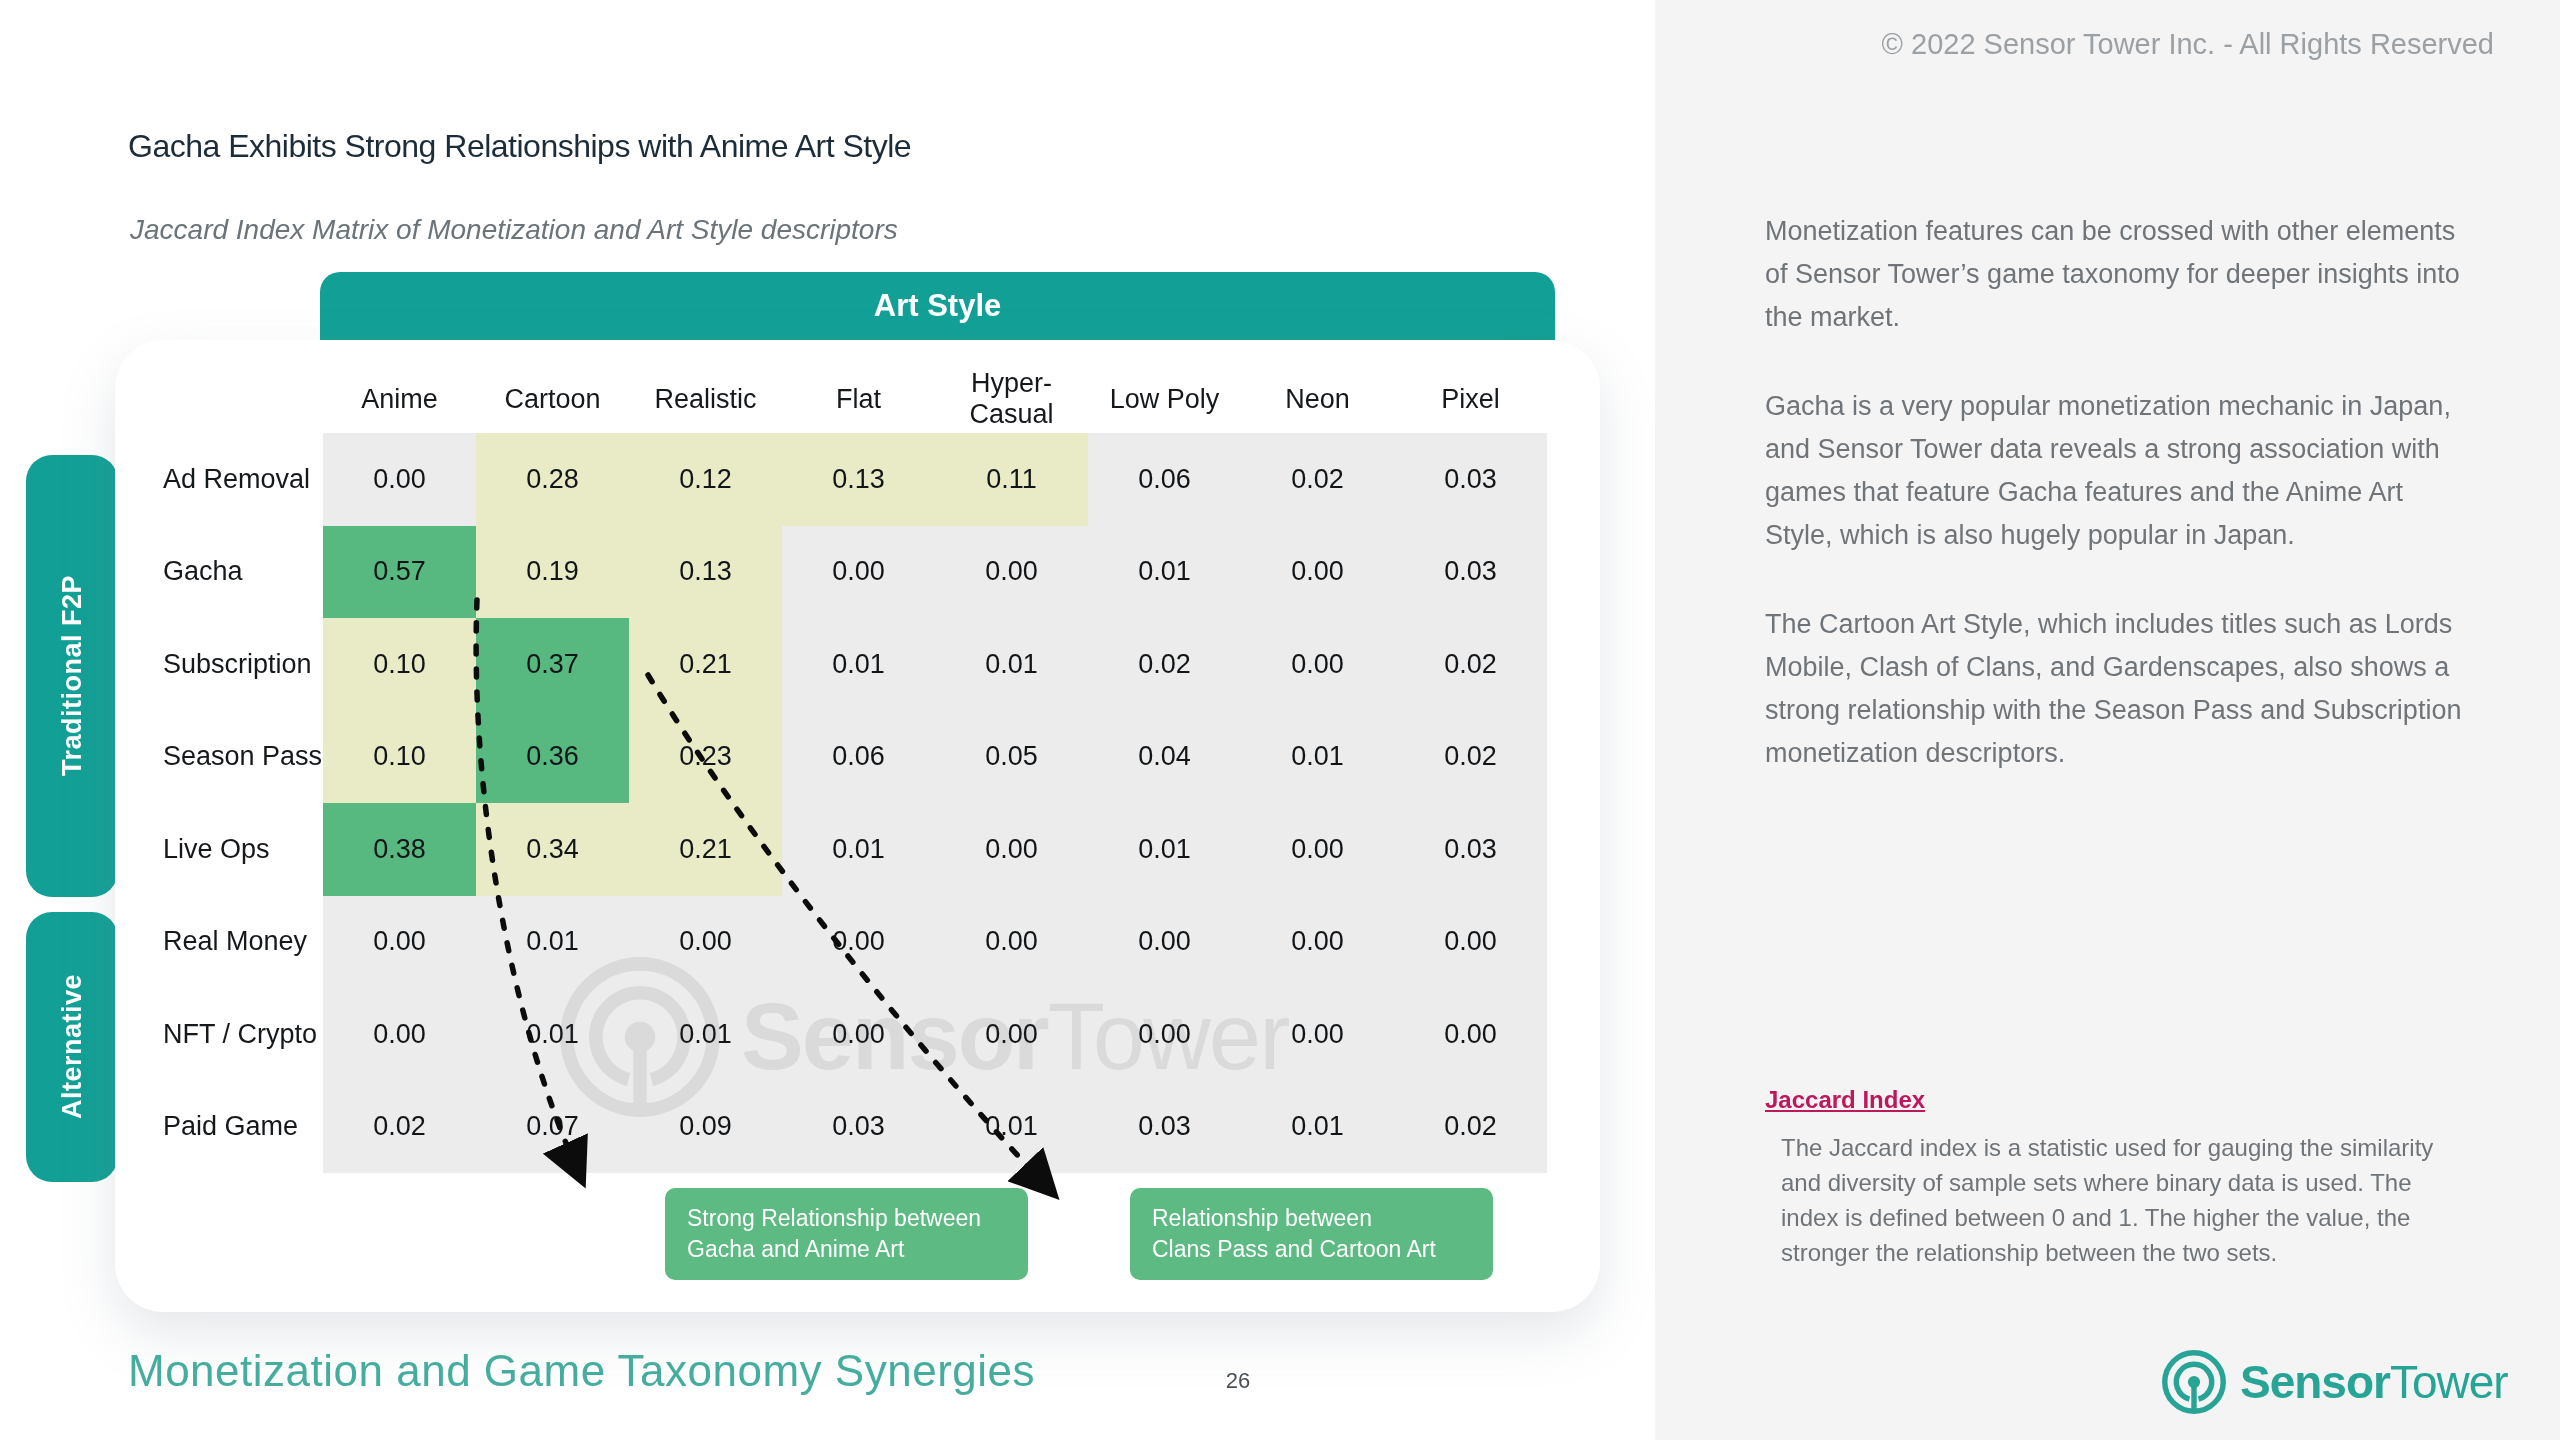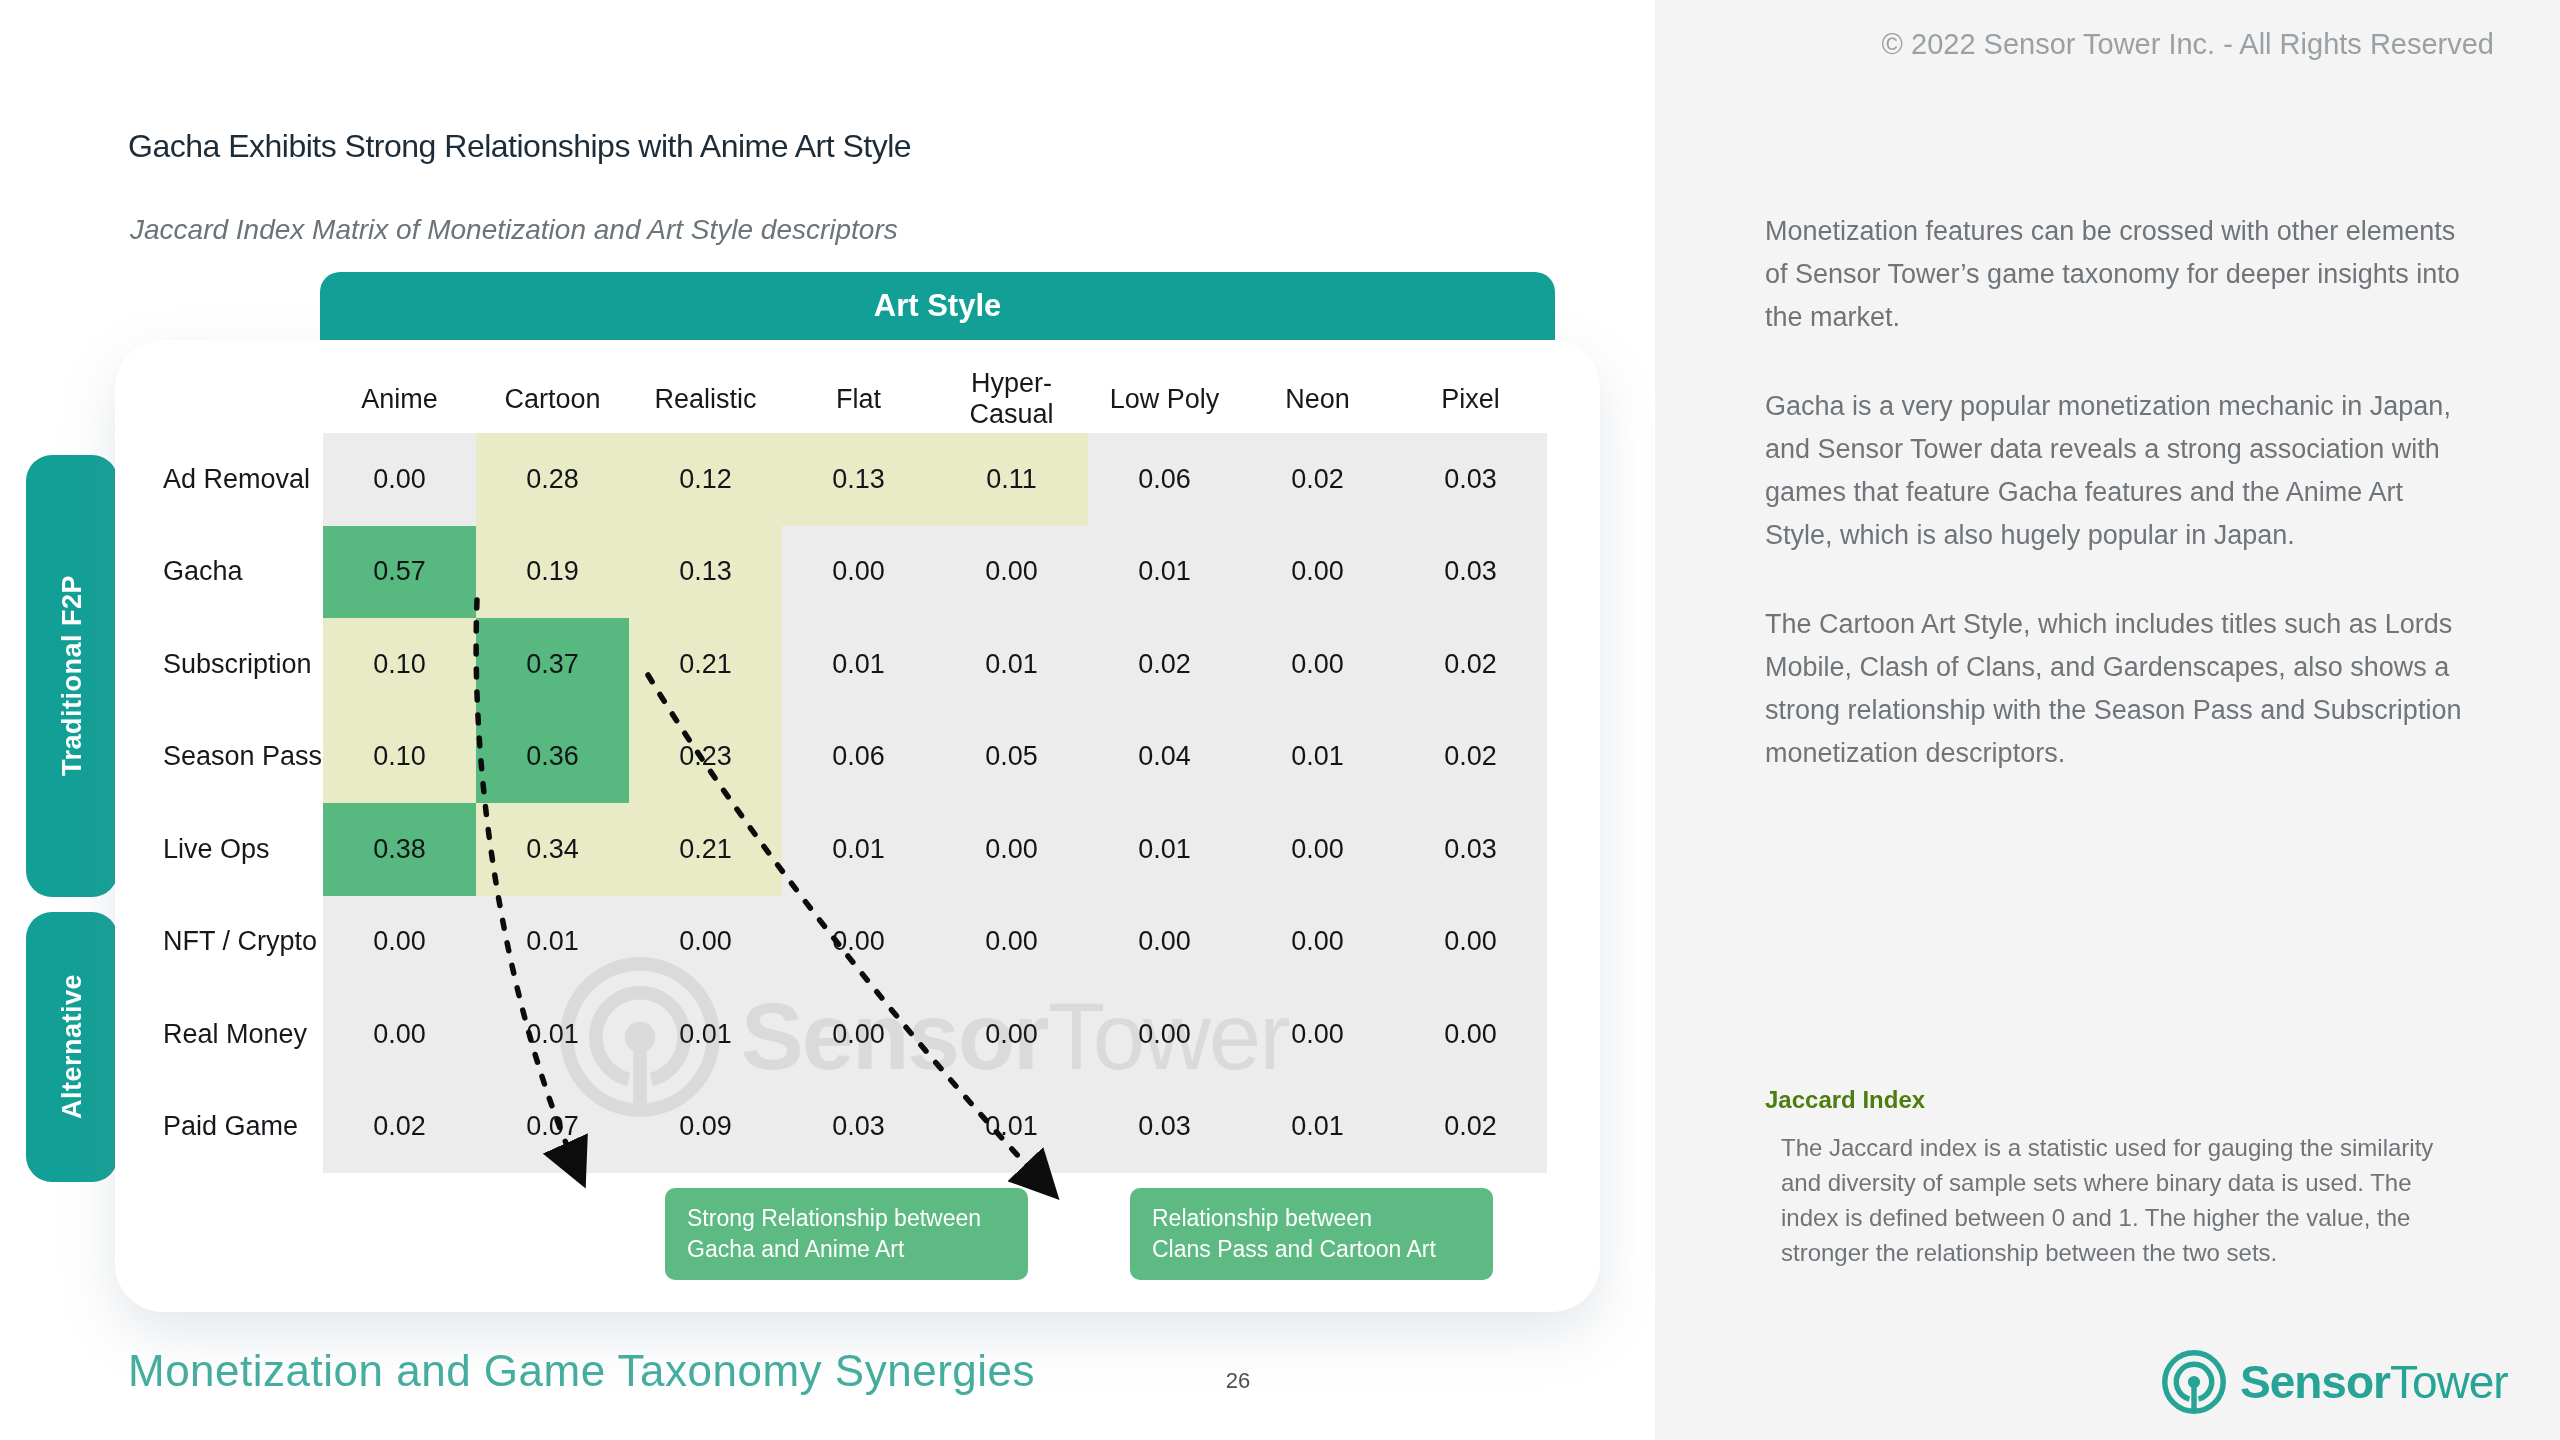--- a/index.html
+++ b/index.html
@@ -59,21 +59,21 @@
                 color:#45ad9e;letter-spacing:0.5px;}
   .page-number{position:absolute;left:1208px;top:1368px;width:60px;text-align:center;
                font-size:22px;color:#4b5054;}
 
   
   .sidebar{position:absolute;left:1655px;top:0;width:905px;height:1440px;background:#f4f4f5;}
   .copyright{position:absolute;top:28px;right:66px;font-size:29px;color:#9aa0a4;}
   .sidebar-copy{position:absolute;left:110px;top:210px;width:705px;}
   .sidebar-copy p{margin:0 0 46px 0;font-size:27px;line-height:43px;color:#6f7478;}
   .jaccard{position:absolute;left:110px;top:1086px;width:715px;}
-  .jaccard h4{margin:0 0 8px 0;font-size:24px;font-weight:700;color:#4d7c0f;}
+  .jaccard h4{margin:0 0 8px 0;font-size:24px;font-weight:700;color:#be185d;text-decoration:underline;}
   .jaccard p{margin:16px;font-size:24px;line-height:35px;color:#6f7478;}
   .logo{position:absolute;left:505px;top:1348px;display:flex;align-items:center;gap:12px;}
   .logo .logo-text{font-size:46px;color:var(--logoteal);letter-spacing:-1px;white-space:nowrap;}
   .logo .logo-text b{font-weight:700;}
 </style>
 </head>
 <body>
 
 <div class="slide">
 
@@ -101,22 +101,22 @@
         <div class="col-header">Low Poly</div>
         <div class="col-header">Neon</div>
         <div class="col-header">Pixel</div>
       </div>
     <div class="row-labels">
         <div class="row-label">Ad Removal</div>
         <div class="row-label">Gacha</div>
         <div class="row-label">Subscription</div>
         <div class="row-label">Season Pass</div>
         <div class="row-label">Live Ops</div>
+        <div class="row-label">Real Money</div>
         <div class="row-label">NFT / Crypto</div>
-        <div class="row-label">Real Money</div>
         <div class="row-label">Paid Game</div>
       </div>
     <div class="matrix-grid">
         <div class="cell c-gray">0.00</div>
         <div class="cell c-yellow">0.28</div>
         <div class="cell c-yellow">0.12</div>
         <div class="cell c-yellow">0.13</div>
         <div class="cell c-yellow">0.11</div>
         <div class="cell c-gray">0.06</div>
         <div class="cell c-gray">0.02</div>

